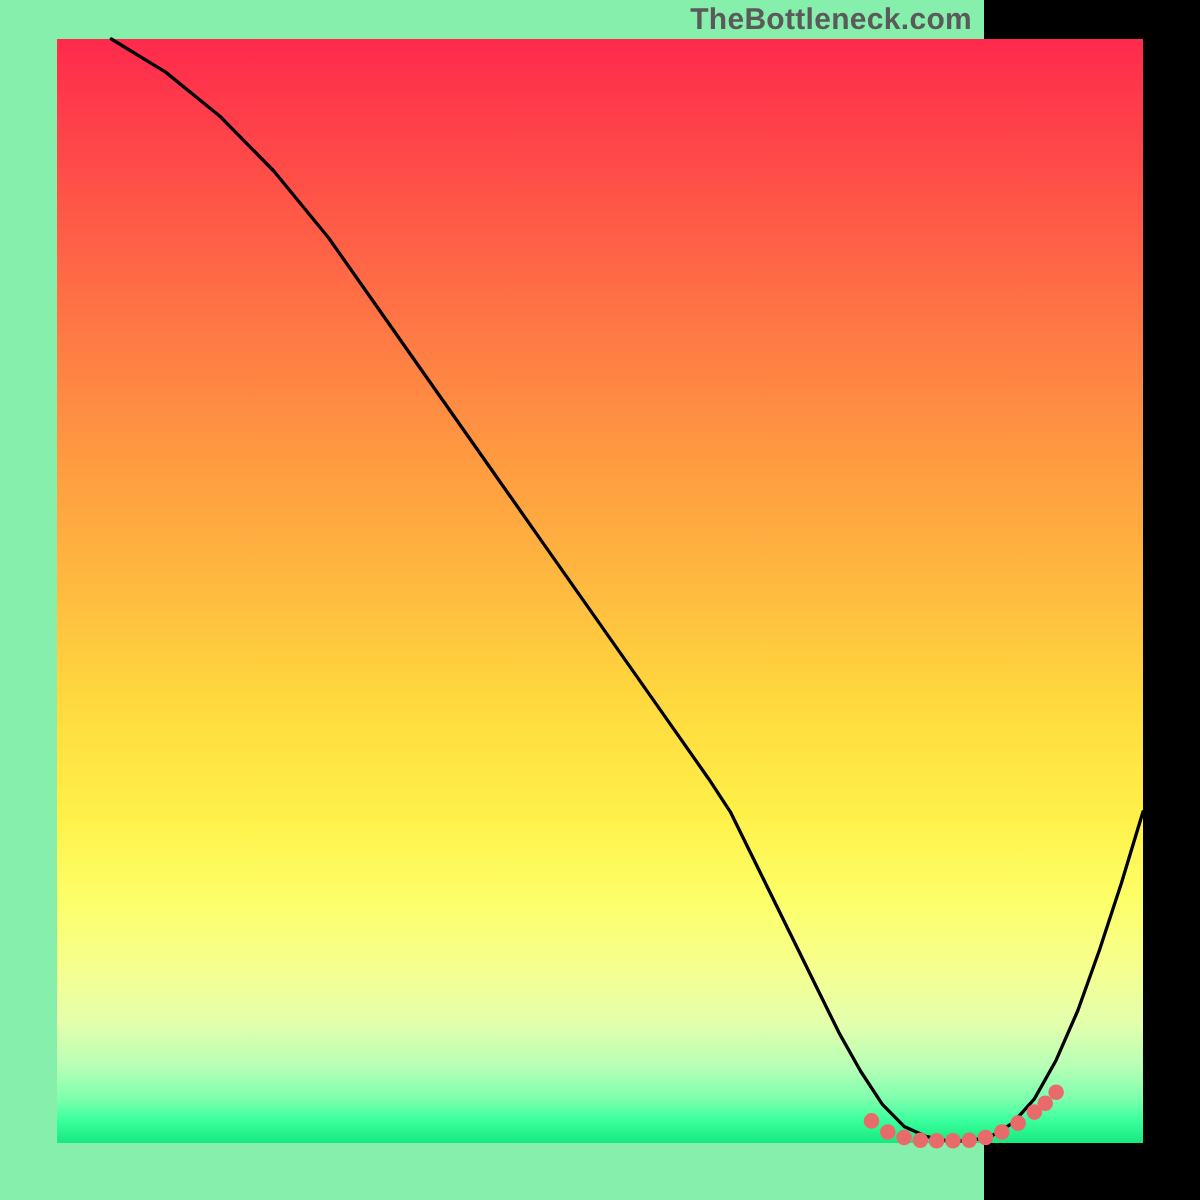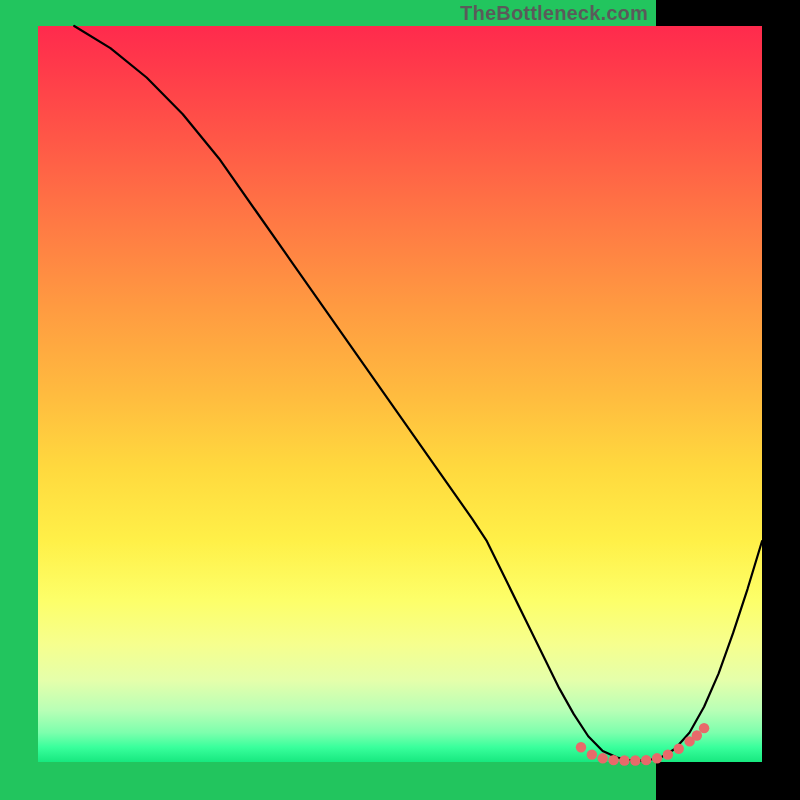--- a/index.html
+++ b/index.html
@@ -1,21 +1,21 @@
 <!DOCTYPE html>
 <html><head>
 <meta charset="utf-8">
 <style>
   * { margin: 0; padding: 0; box-sizing: border-box; }
   html, body { width: 800px; height: 800px; background: #000; overflow: hidden; }
   .stage {
     position: relative;
     width: 656px;
     height: 800px;
-    background: #22c55e;
+    background: #86efac;
   }
   .watermark {
     position: absolute;
     top: 2px;
     right: 8px;
     font-family: Arial, Helvetica, sans-serif;
     font-size: 20px;
     font-weight: 600;
     color: #5a5a5a;
     letter-spacing: 0.2px;

